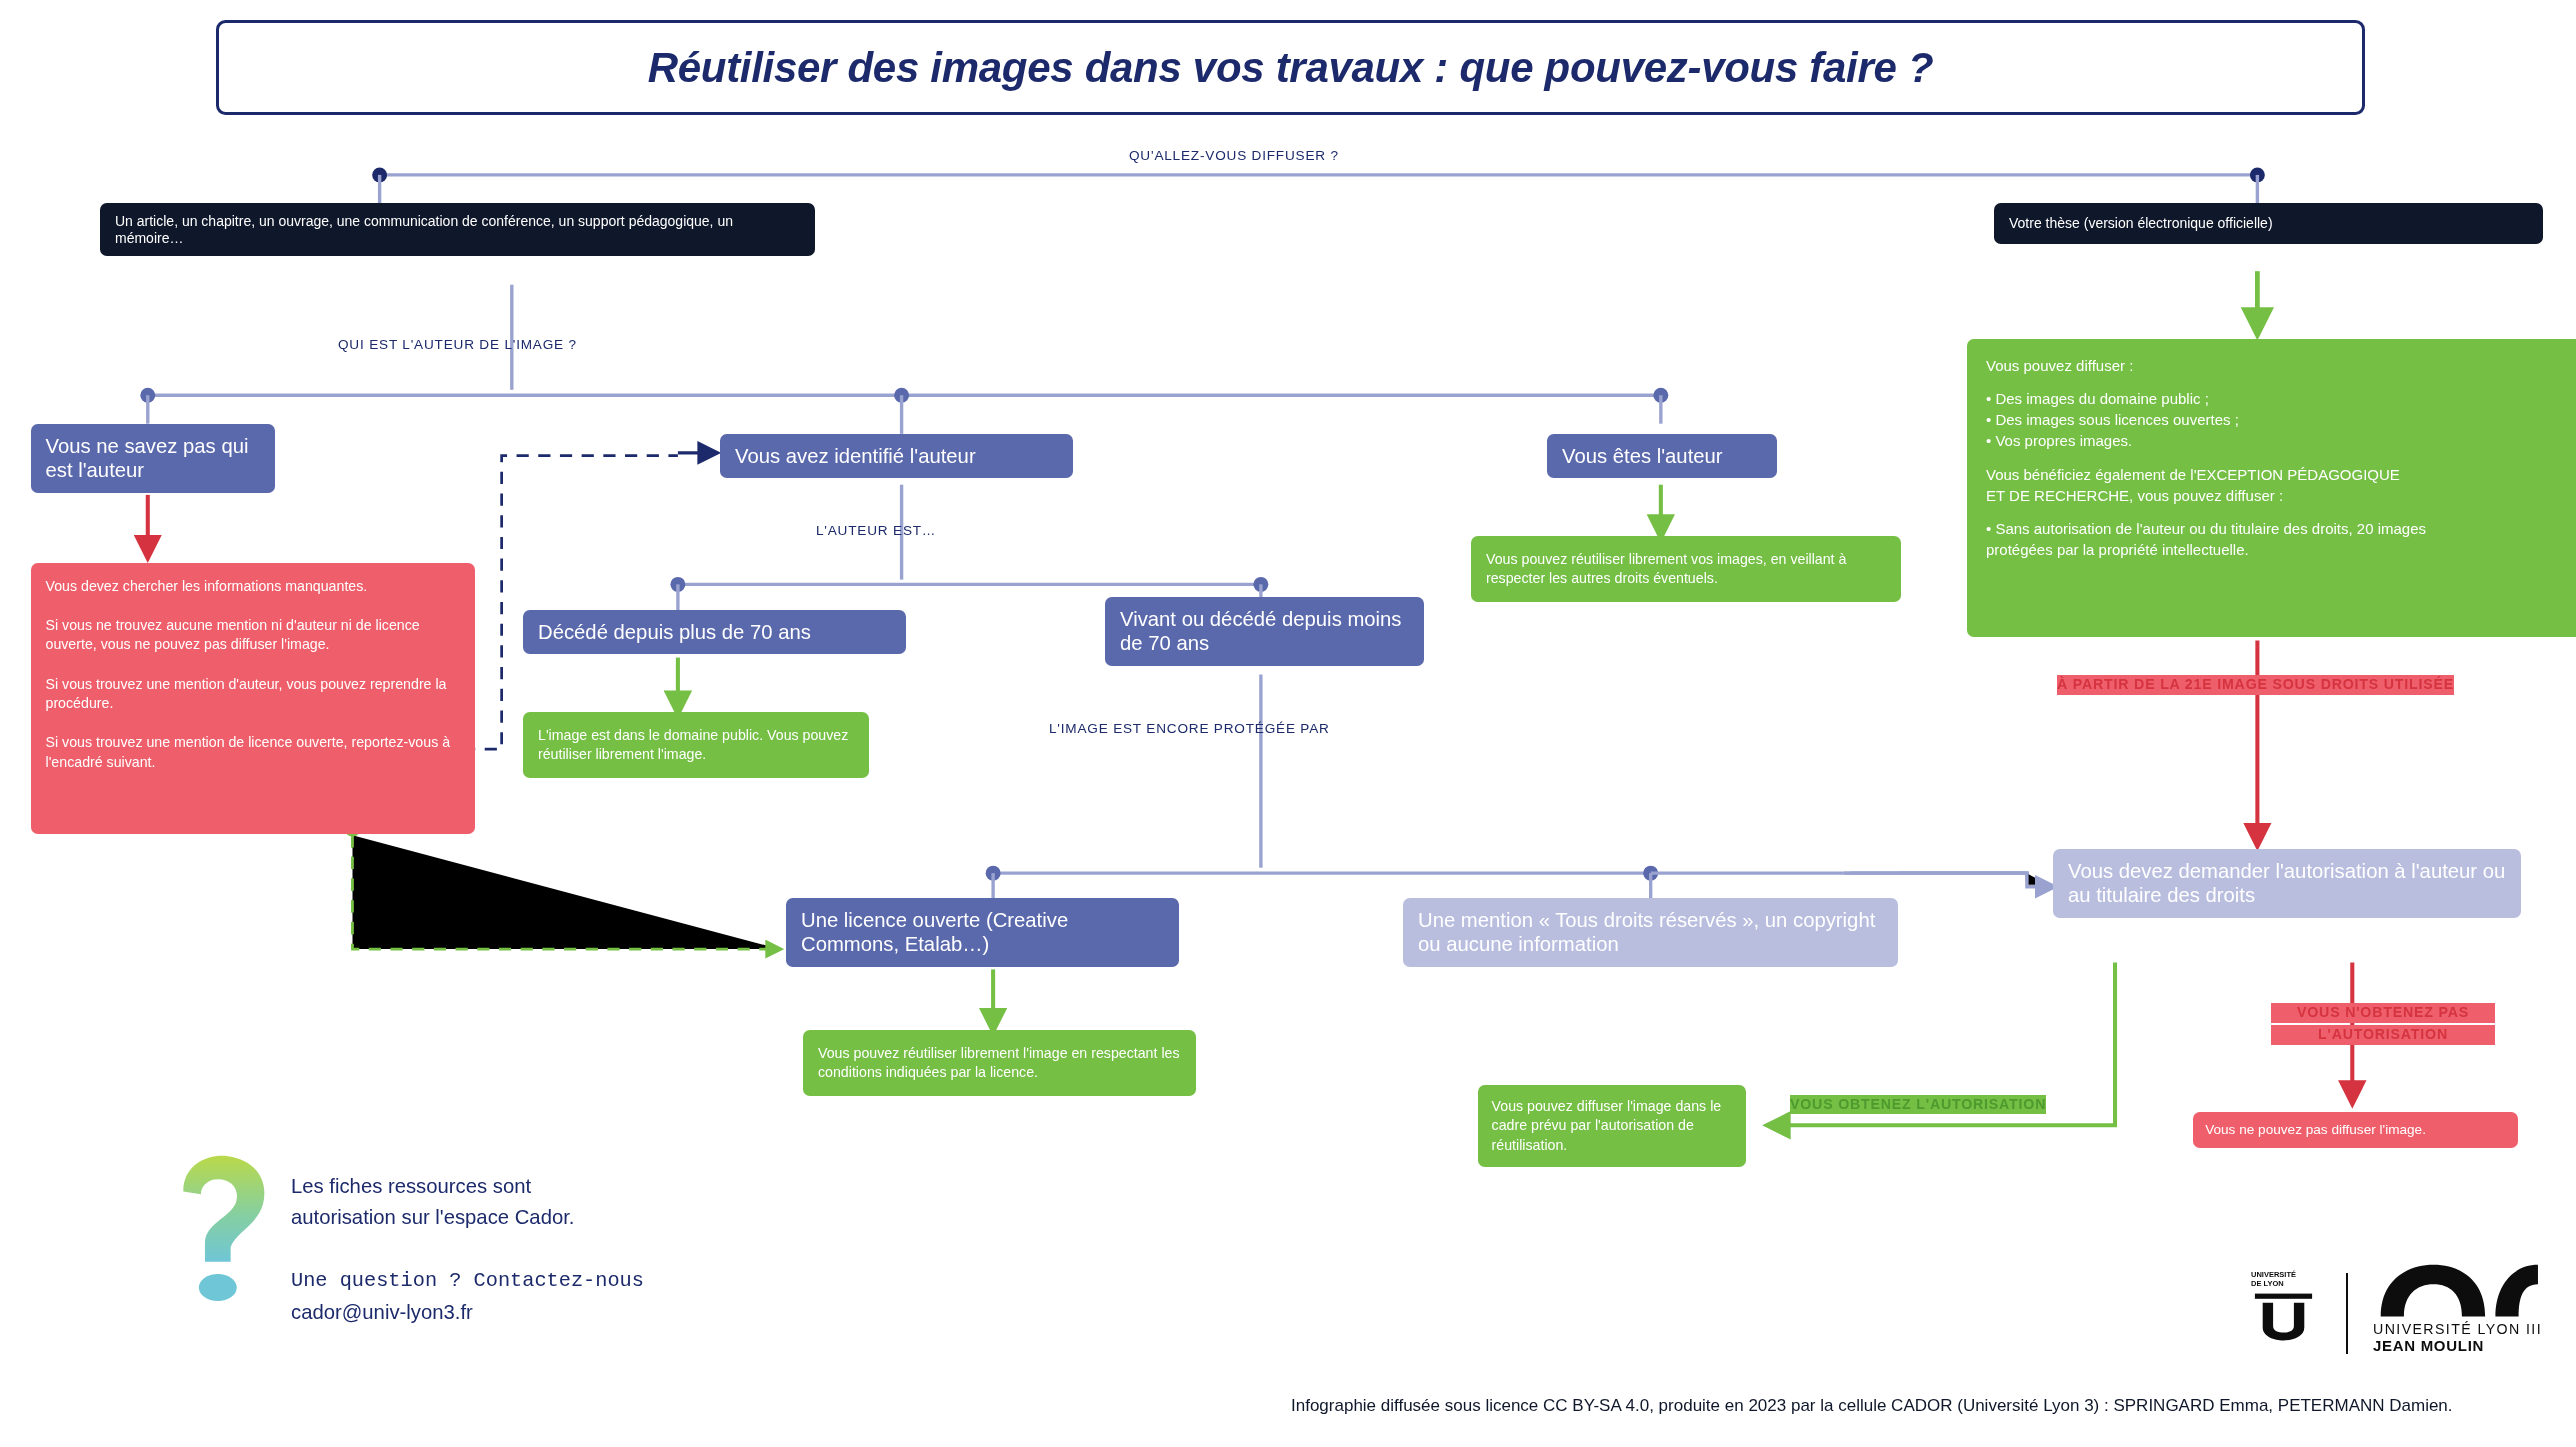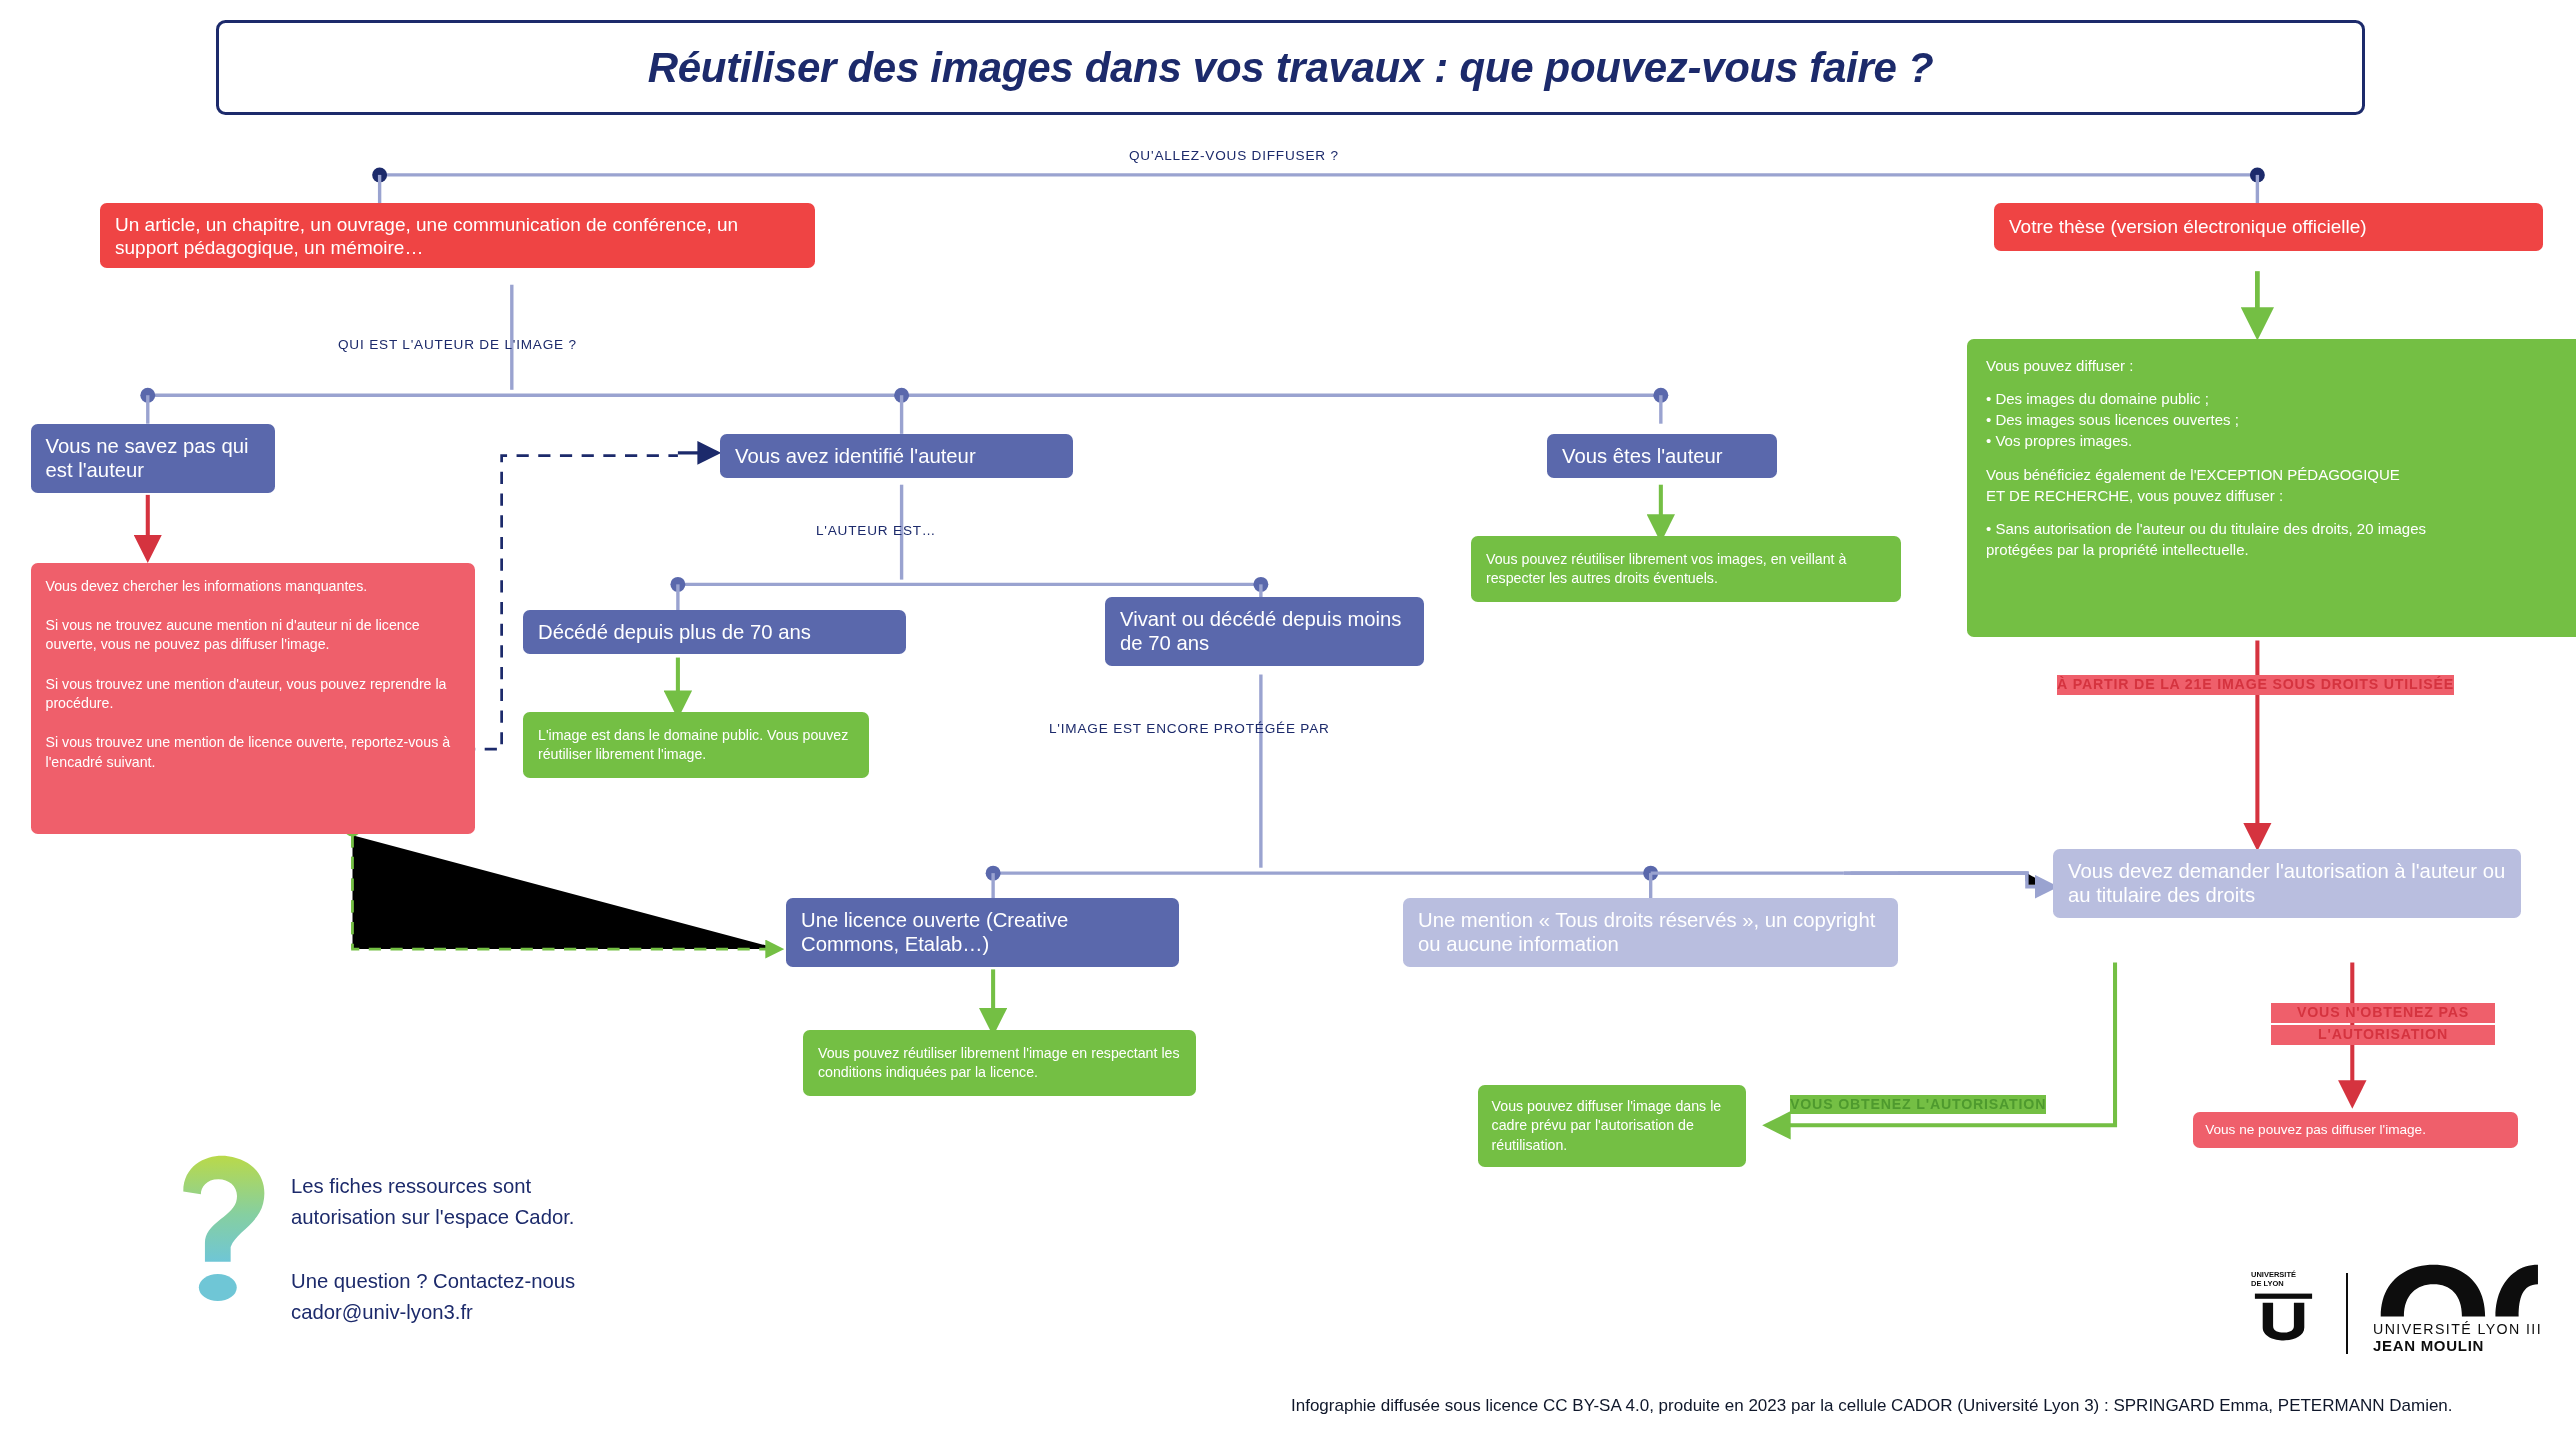--- a/index.html
+++ b/index.html
@@ -47,22 +47,22 @@
   .conn-label.red { color: #d5333f; font-weight: bold; }
   .conn-label.green { color: #4e9a2e; font-weight: bold; }
 
   
   .node {
     border-radius: 6.8px;
     padding: 9.5px 15px;
     line-height: 1.22;
   }
   .navy {
-    background: #ef4444; color: #ffffff;
-    font-size: 19px;
+    background: #0f172a; color: #ffffff;
+    font-size: 14px;
   }
   .periwinkle {
     background: #5a68ac; color: #ffffff;
     font-size: 20.3px;
   }
   .lavender {
     background: #b9bedf; color: #ffffff;
     font-size: 20.3px;
   }
   .green {
@@ -297,21 +297,21 @@
           <stop offset="100%" stop-color="#6fc6d6"></stop>
         </linearGradient>
       </defs>
       <path d="M30 58 C30 16 70 2 96 6 C138 12 156 42 148 76 C141 106 108 118 100 140 L100 162 L62 162 L62 134 C62 106 100 96 108 74 C114 54 100 40 82 40 C64 40 56 52 56 62 Z" fill="url(#qgrad)"></path>
       <ellipse cx="81" cy="200" rx="28" ry="20" fill="#6fc6d6"></ellipse>
     </svg>
   </div>
 
   <div class="abs foot-text" style="left:291px; top:1173px;">Les fiches ressources sont</div>
   <div class="abs foot-text" style="left:291px; top:1204px;">autorisation sur l'espace Cador.</div>
-  <div class="abs foot-text" style="left:291px; top:1268px;">Une question ? Contactez-nous</div>
+  <div class="abs foot-text" style="left:291px; top:1268px;font-family:Liberation Mono, monospace;">Une question ? Contactez-nous</div>
   <div class="abs foot-text" style="left:291px; top:1299px;">cador@univ-lyon3.fr</div>
 
   <div class="abs logo-box" style="left:2251px; top:1271px; width:81px; height:88px;">
     <div id="udl-txt">UNIVERSITÉ</div>
     <div id="udl-txt2" style="font-size:7.5px;font-weight:bold;color:#0d0d0d;">DE LYON</div>
     <svg viewBox="0 0 100 80" width="65" height="52" style="margin-top:2.7px">
       <rect x="6" y="4" width="88" height="8" fill="#0d0d0d"></rect>
       <path d="M18 18 L18 56 C18 70 36 76 50 76 C64 76 82 70 82 56 L82 18 L66 18 L66 54 C66 62 58 64 50 64 C42 64 34 62 34 54 L34 18 Z" fill="#0d0d0d"></path>
     </svg>
   </div>

